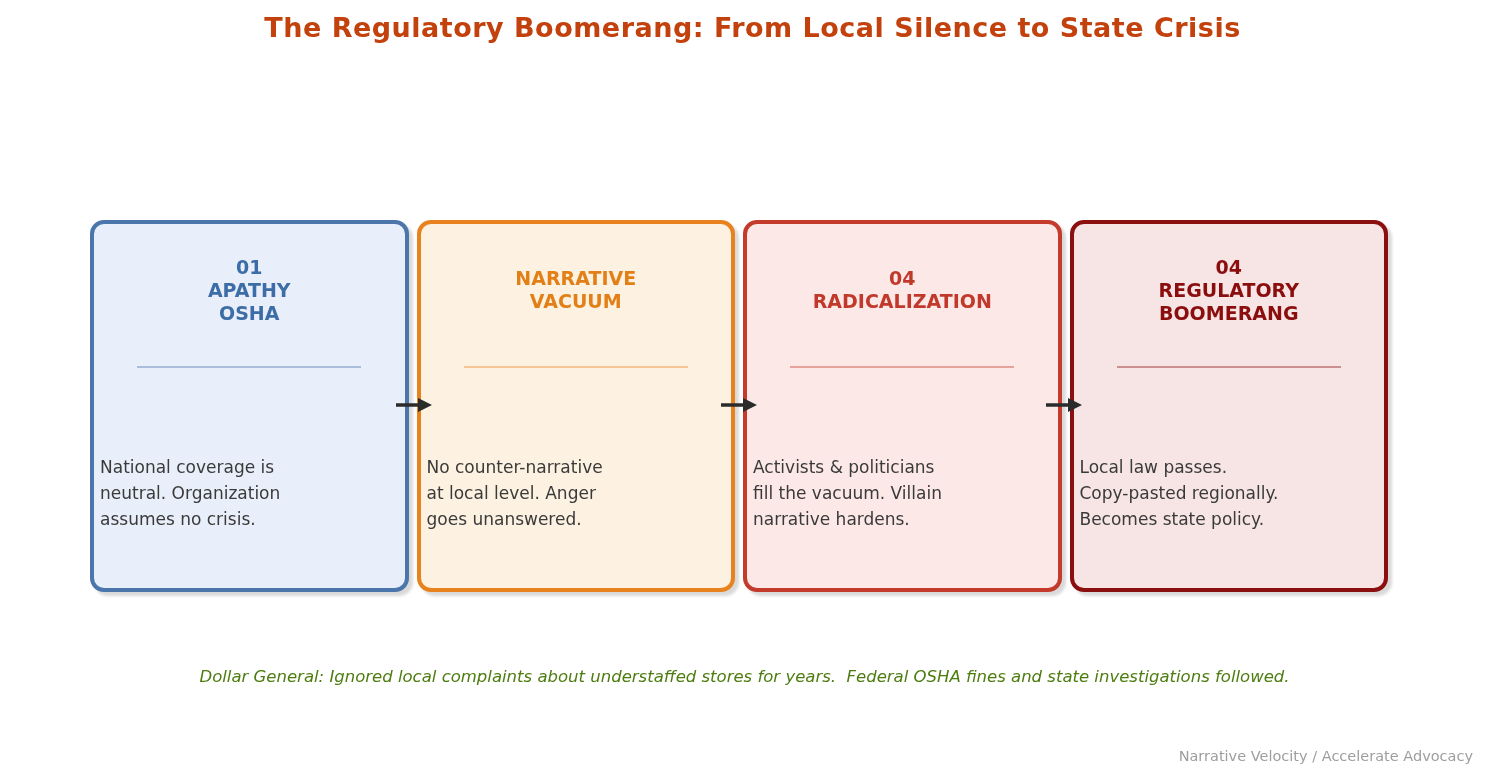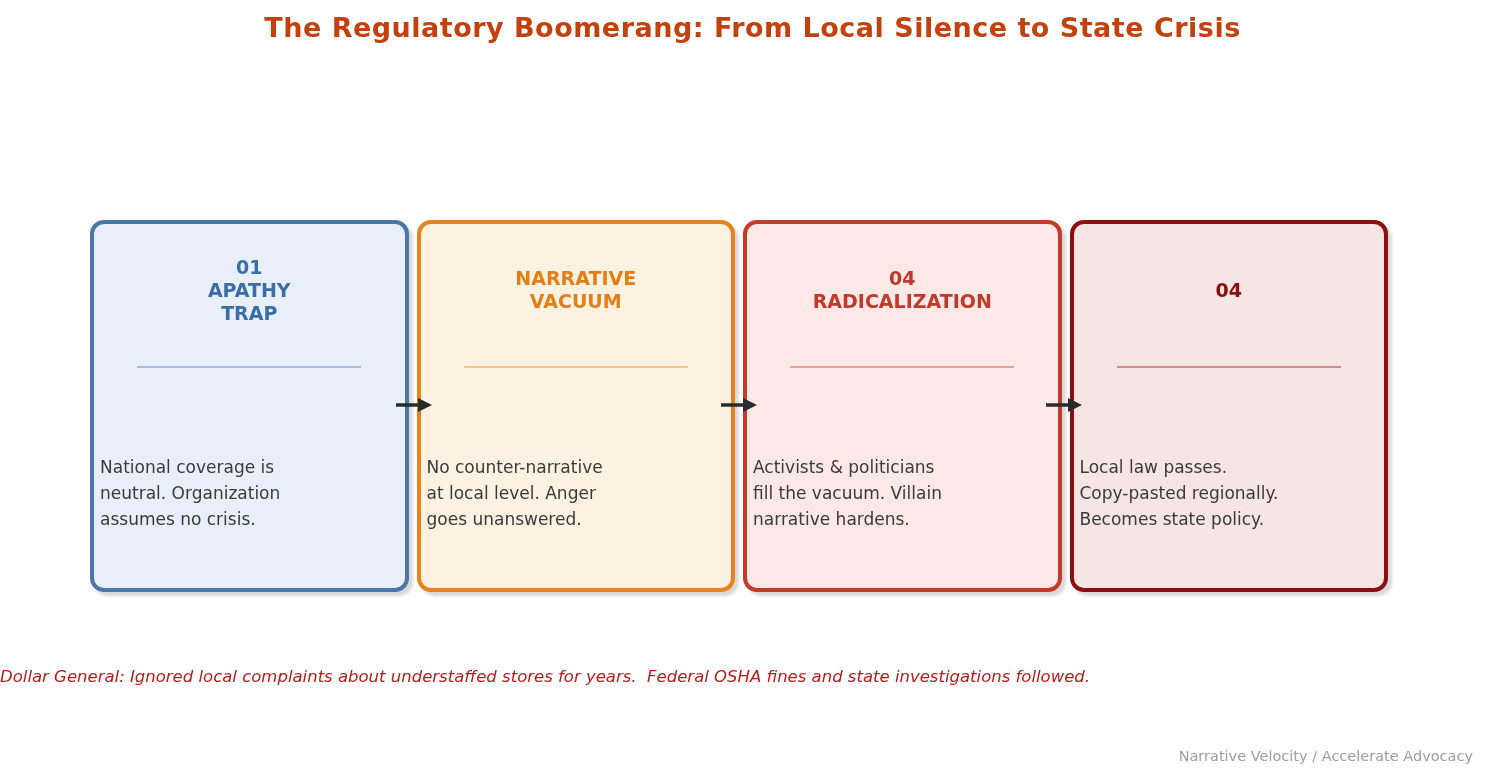--- a/index.html
+++ b/index.html
@@ -80,23 +80,24 @@
   .arrow {
     position: absolute;
     top: 395px;
     z-index: 5;
   }
   .caption {
     position: absolute;
     top: 667px;
     left: 0;
     width: 100%;
+    text-align: center;
     font-style: italic;
     font-size: 16.5px;
-    color: #b91c1c;
+    color: #4d7c0f;
     white-space: pre-wrap;
   }
   .attribution {
     position: absolute;
     top: 748px;
     right: 16px;
     font-size: 14.5px;
     color: #9e9e9e;
     margin-left: 6px;
   }
@@ -107,21 +108,21 @@
 <div class="canvas">
 
   <div class="main-title">The Regulatory Boomerang: From Local Silence to State Crisis</div>
 
   <div class="cards-row">
 
     <div class="card" style="--border: #4a76ac; --bg: #e9effa; --accent: #3c6da6;">
       <div class="card-title">
         <div class="stage-number">01</div>
         <div class="stage-label">APATHY
-TRAP</div>
+OSHA</div>
       </div>
       <div class="divider"></div>
       <div class="card-body">National coverage is
 neutral. Organization
 assumes no crisis.</div>
     </div>
 
     <div class="card" style="--border: #e8821e; --bg: #fdf2e2; --accent: #e27f16;">
       <div class="card-title">
         <div class="stage-label">NARRATIVE
@@ -140,20 +141,22 @@
       </div>
       <div class="divider"></div>
       <div class="card-body">Activists &amp; politicians
 fill the vacuum. Villain
 narrative hardens.</div>
     </div>
 
     <div class="card" style="--border: #8b0f0f; --bg: #f7e5e5; --accent: #8b0e0e;">
       <div class="card-title">
         <div class="stage-number">04</div>
+        <div class="stage-label">REGULATORY
+BOOMERANG</div>
       </div>
       <div class="divider"></div>
       <div class="card-body">Local law passes.
 Copy-pasted regionally.
 Becomes state policy.</div>
     </div>
 
   </div>
 
   <svg class="arrow" style="left:394px" width="40" height="20" viewBox="0 0 40 20">

